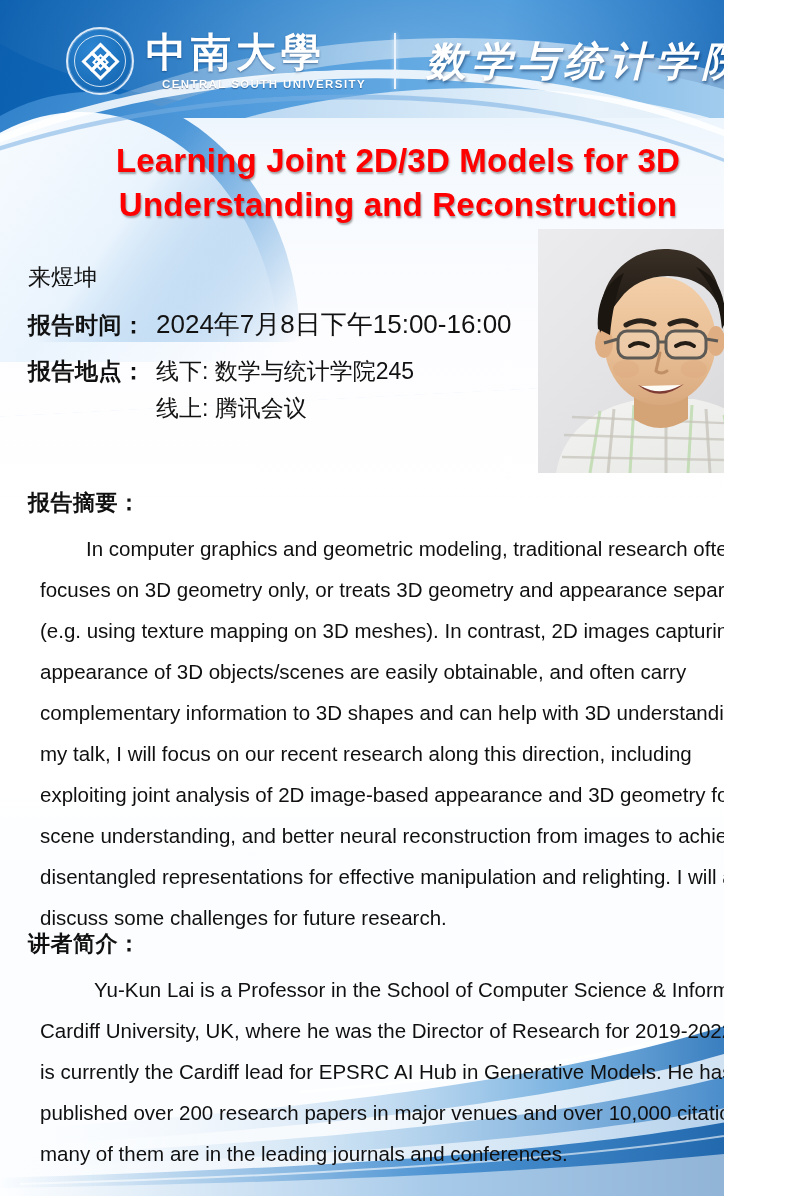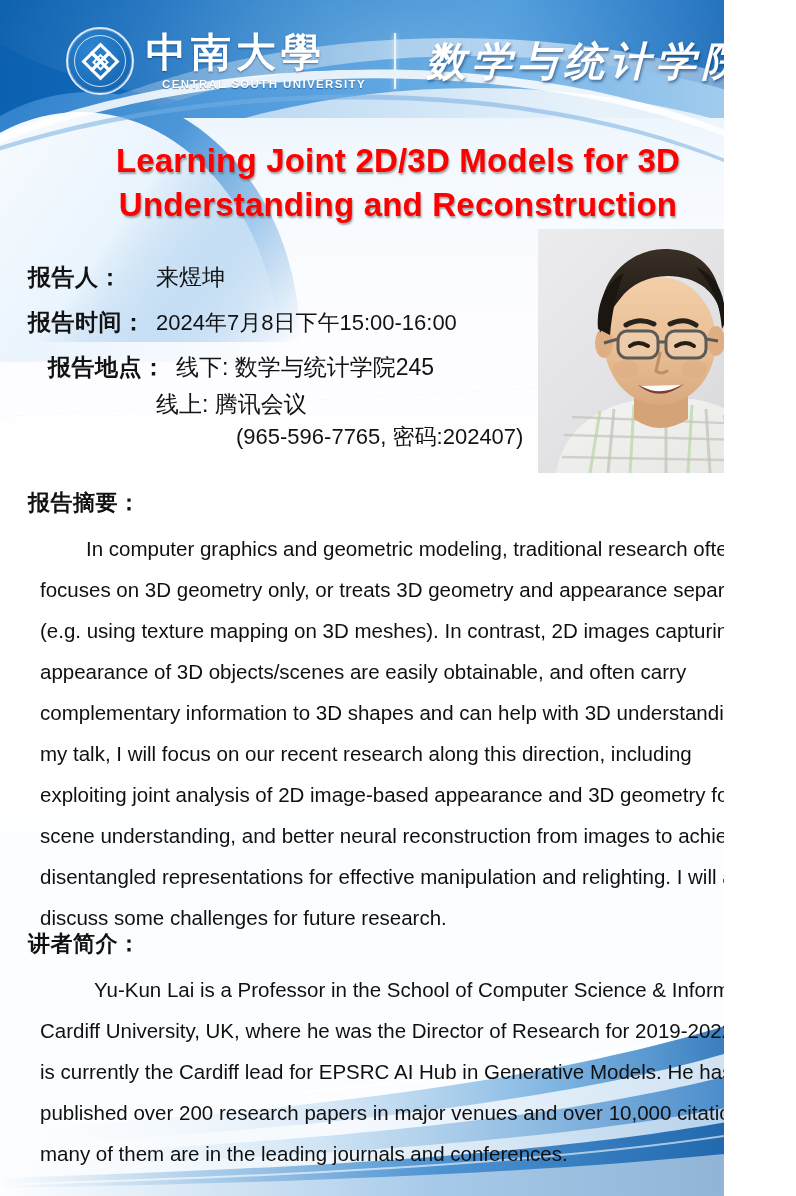--- a/index.html
+++ b/index.html
@@ -155,22 +155,22 @@
 
   
   .info{position:absolute;left:28px;top:262px;width:520px;z-index:6;}
   .row{display:flex;align-items:baseline;margin-bottom:14px;}
   .lab{
     width:128px;flex:0 0 128px;
     font-weight:bold;font-size:23px;color:#121212;
     letter-spacing:.5px;
   }
   .val{font-size:23px;color:#121212;}
-  .row.time .val{font-size:22px;}
-  .row.place{margin-bottom:6px;margin-left:20px;}
+  .row.time .val{font-size:26px;}
+  .row.place{margin-bottom:6px;}
   .place2{margin-left:128px;font-size:23px;color:#121212;margin-bottom:2px;}
   .place3{margin-left:208px;font-size:22px;color:#121212;}
 
   
   .sec-label{
     position:absolute;left:28px;font-weight:bold;font-size:22px;color:#111;
     z-index:6;letter-spacing:.5px;
   }
   #abstract-label{top:488px;}
   #bio-label{top:929px;}
@@ -305,33 +305,31 @@
         <path d="M103 157 Q122 168 143 156 Z" fill="#fdfbf6"></path>
 
         <ellipse cx="88" cy="140" rx="13" ry="9" fill="#dda97f" opacity=".5"></ellipse>
         <ellipse cx="156" cy="140" rx="13" ry="9" fill="#dda97f" opacity=".5"></ellipse>
       </g>
     </svg>
   </div>
 
   <div class="info">
     <div class="row">
-      <div class="lab">报告人：</div>
       <div class="val">来煜坤</div>
     </div>
     <div class="row time">
       <div class="lab">报告时间：</div>
       <div class="val">2024年7月8日下午15:00-16:00</div>
     </div>
     <div class="row place">
       <div class="lab">报告地点：</div>
       <div class="val">线下: 数学与统计学院245</div>
     </div>
     <div class="place2">线上: 腾讯会议</div>
-    <div class="place3">(965-596-7765, 密码:202407)</div>
   </div>
 
   <div class="sec-label" id="abstract-label">报告摘要：</div>
   <div class="para" id="abstract-text">In computer graphics and geometric modeling, traditional research often focuses on 3D geometry only, or treats 3D geometry and appearance separately (e.g. using texture mapping on 3D meshes). In contrast, 2D images capturing the appearance of 3D objects/scenes are easily obtainable, and often carry complementary information to 3D shapes and can help with 3D understanding. In my talk, I will focus on our recent research along this direction, including exploiting joint analysis of 2D image-based appearance and 3D geometry for scene understanding, and better neural reconstruction from images to achieve disentangled representations for effective manipulation and relighting. I will also discuss some challenges for future research.</div>
 
   <div class="sec-label" id="bio-label">讲者简介：</div>
   <div class="para" id="bio-text">Yu-Kun Lai is a Professor in the School of Computer Science &amp; Informatics, Cardiff University, UK, where he was the Director of Research for 2019-2022. He is currently the Cardiff lead for EPSRC AI Hub in Generative Models. He has published over 200 research papers in major venues and over 10,000 citations, many of them are in the leading journals and conferences.</div>
 
   <div class="waves">
     <svg viewBox="0 0 796 200" preserveAspectRatio="none" xmlns="http://www.w3.org/2000/svg">

